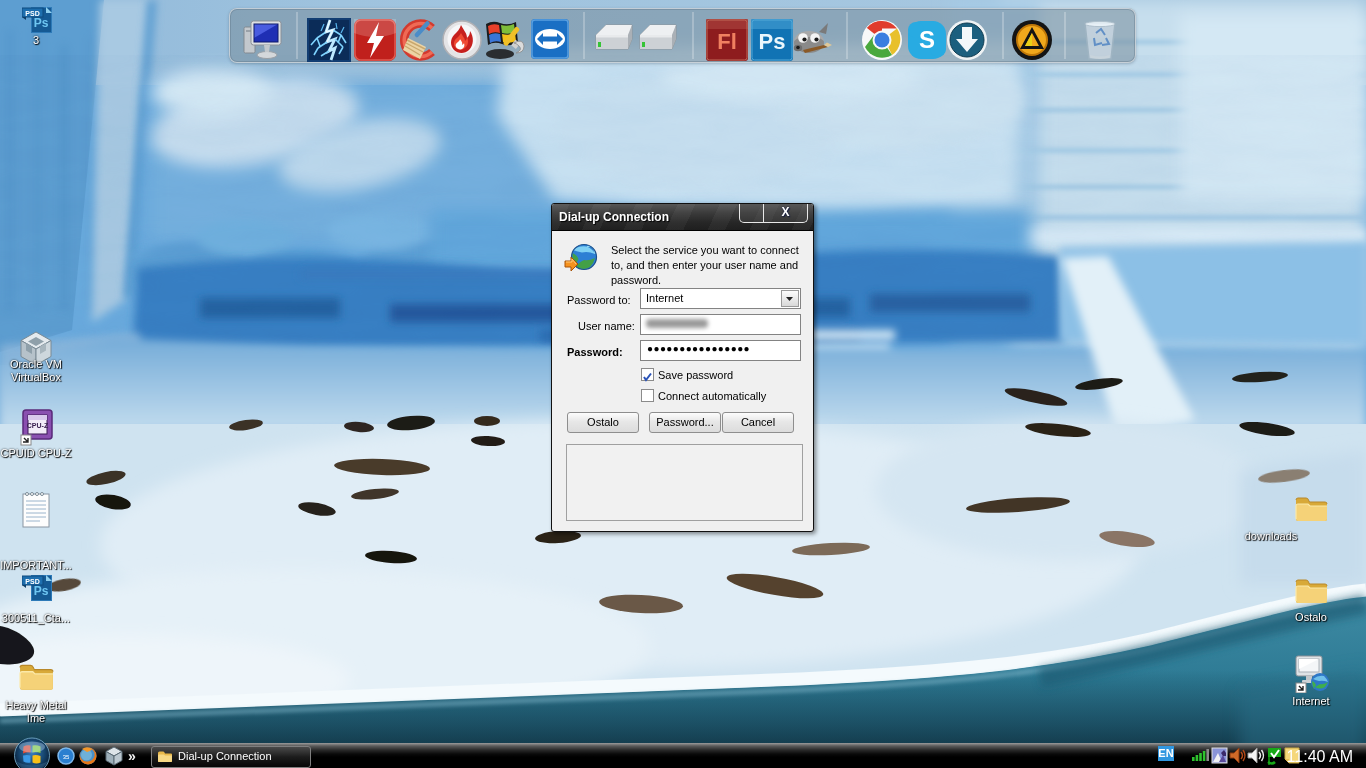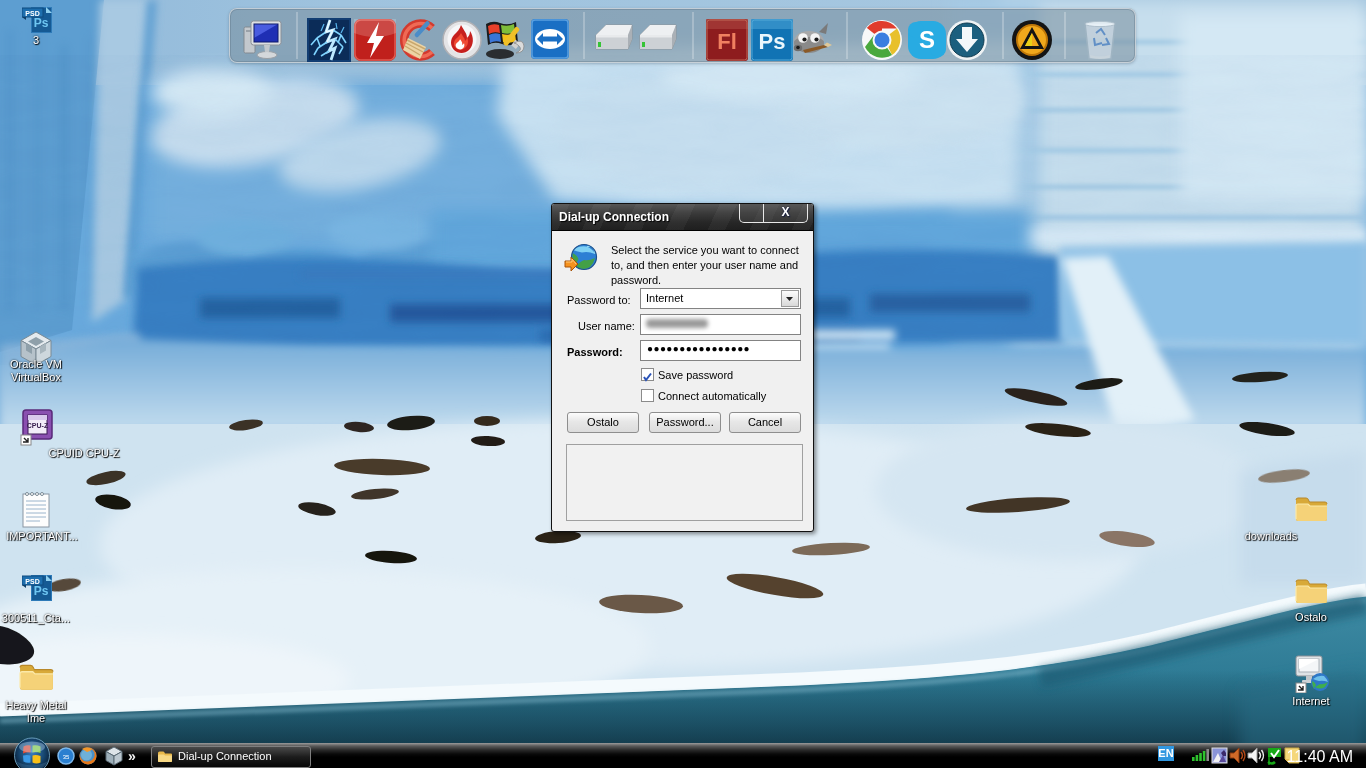--- a/index.html
+++ b/index.html
@@ -366,39 +366,39 @@
 </svg>
 <div class="icnlbl" style="left:0;top:358px;width:72px;">Oracle VM<br>VirtualBox</div>
 <svg class="dicon" style="left:20px;top:409px;" width="33" height="37" viewBox="0 0 33 37">
 <rect x="3" y="1" width="29" height="29" rx="3" fill="#8a4fb0" stroke="#5a2a7a" stroke-width="1.5"></rect>
 <rect x="8" y="6" width="19" height="19" fill="#f2ecf8" stroke="#3a1a55" stroke-width="1"></rect>
 <text x="17.5" y="18.5" font-family="Liberation Sans" font-size="7" font-weight="bold" fill="#3a2050" text-anchor="middle">CPU-Z</text>
 <path d="M8,6 h19 v5 h-19 Z" fill="#d8c8ec"></path>
 <rect x="1" y="26" width="10" height="10" fill="#fff" stroke="#888" stroke-width="1"></rect>
 <path d="M3,33 L8,33 L8,29 M8,33 L4,29" stroke="#222" stroke-width="1.4" fill="none"></path>
 </svg>
-<div class="icnlbl" style="left:0;top:447px;width:72px;margin-left:48px;">CPUID CPU-Z</div>
+<div class="icnlbl" style="left:0;top:447px;width:72px;">CPUID CPU-Z</div>
 <svg class="dicon" style="left:22px;top:491px;" width="28" height="37" viewBox="0 0 28 37">
 <rect x="1" y="3" width="26" height="33" fill="#fdfdfd" stroke="#8a96a2" stroke-width="1"></rect>
 <g stroke="#9ab4cc" stroke-width="1">
 <line x1="4" y1="10" x2="24" y2="10"></line>
         <line x1="4" y1="14" x2="24" y2="14"></line>
 <line x1="4" y1="18" x2="24" y2="18"></line>
         <line x1="4" y1="22" x2="24" y2="22"></line>
 <line x1="4" y1="26" x2="24" y2="26"></line>
         <line x1="4" y1="30" x2="18" y2="30"></line>
 </g>
 <g fill="#fff" stroke="#7a8a96" stroke-width="1">
 <circle cx="5" cy="3" r="1.5"></circle>
         <circle cx="10" cy="3" r="1.5"></circle>
         <circle cx="15" cy="3" r="1.5"></circle>
         <circle cx="20" cy="3" r="1.5"></circle>
 </g>
 </svg>
-<div class="icnlbl" style="left:0;top:530px;width:72px;padding-left:6px;">IMPORTANT...</div>
+<div class="icnlbl" style="left:0;top:559px;width:72px;">IMPORTANT...</div>
 <svg class="dicon" style="left:22px;top:574px;" width="30" height="28" viewBox="0 0 30 28">
 <rect x="9" y="1" width="21" height="26" fill="#155a94"></rect>
 <rect x="9.5" y="1.5" width="20" height="25" fill="none" stroke="#2d7ab8" stroke-width="1"></rect>
 <polygon points="24,1 30,7 24,7" fill="#8fd0f0"></polygon>
 <text x="19" y="21" font-family="Liberation Sans" font-size="12" font-weight="bold" fill="#6ec6f2" text-anchor="middle">Ps</text>
 <rect x="0" y="2" width="21" height="9" fill="#1d6eae" stroke="#0f4a7e" stroke-width="1"></rect>
 <polygon points="0,11 4,14 4,11" fill="#0d3d66"></polygon>
 <text x="10.5" y="9.5" font-family="Liberation Sans" font-size="7" font-weight="bold" fill="#fff" text-anchor="middle">PSD</text>
 </svg>
 <div class="icnlbl" style="left:0;top:612px;width:72px;">300511_Cta...</div>
@@ -477,21 +477,21 @@
   <div class="cb" style="left:89px;top:164px;background:#fff;">
     <svg width="11" height="11">
           <path d="M2,5 L4,8 L9,1.5" fill="none" stroke="#2a53b8" stroke-width="2"></path>
         </svg>
   </div>
   <div class="lbl" style="left:106px;top:165px;">Save password</div>
   <div class="cb" style="left:89px;top:185px;"></div>
   <div class="lbl" style="left:106px;top:186px;">Connect automatically</div>
   <div class="btn" style="left:15px;top:208px;">Ostalo</div>
   <div class="btn" style="left:97px;top:208px;">Password...</div>
-  <div class="btn" style="left:177px;top:208px;">Cancel</div>
+  <div class="btn" style="left:170px;top:208px;">Cancel</div>
   <div style="position:absolute;left:14px;top:240px;width:235px;height:75px;border:1px solid #a0a0a0;background:#f1f1f1;"></div>
 </div>
 
 <div id="tb" style="position:absolute;left:0;top:743px;width:1366px;height:25px;z-index:6;background:linear-gradient(#9a9a9a 0,#5a5a5a 3px,#2a2a2a 7px,#0a0a0a 11px,#000 14px);">
   <div style="position:absolute;left:151px;top:3px;width:158px;height:20px;border:1px solid #7f7f7f;border-radius:3px;background:linear-gradient(#4a4a4a,#1c1c1c 50%,#060606);">
     <svg style="position:absolute;left:5px;top:3px;" width="16" height="13" viewBox="0 0 16 13">
 <path d="M1,3 Q1,1.5 2.5,1.5 L6,1.5 Q7,1.5 7.5,2.5 L8,3.5 L14,3.5 Q15,3.5 15,4.5 L15,11 Q15,12 14,12 L2,12 Q1,12 1,11 Z" fill="#e8b84a"></path>
 <path d="M1,11 L1,5.5 Q1,4.5 2,4.5 L7,4.5 L8,5.5 L15,5.5 L15,11 Q15,12 14,12 L2,12 Q1,12 1,11 Z" fill="#f7d884"></path>
 </svg>
     <div style="position:absolute;left:26px;top:3px;font-size:11px;color:#fff;">Dial-up Connection</div>

